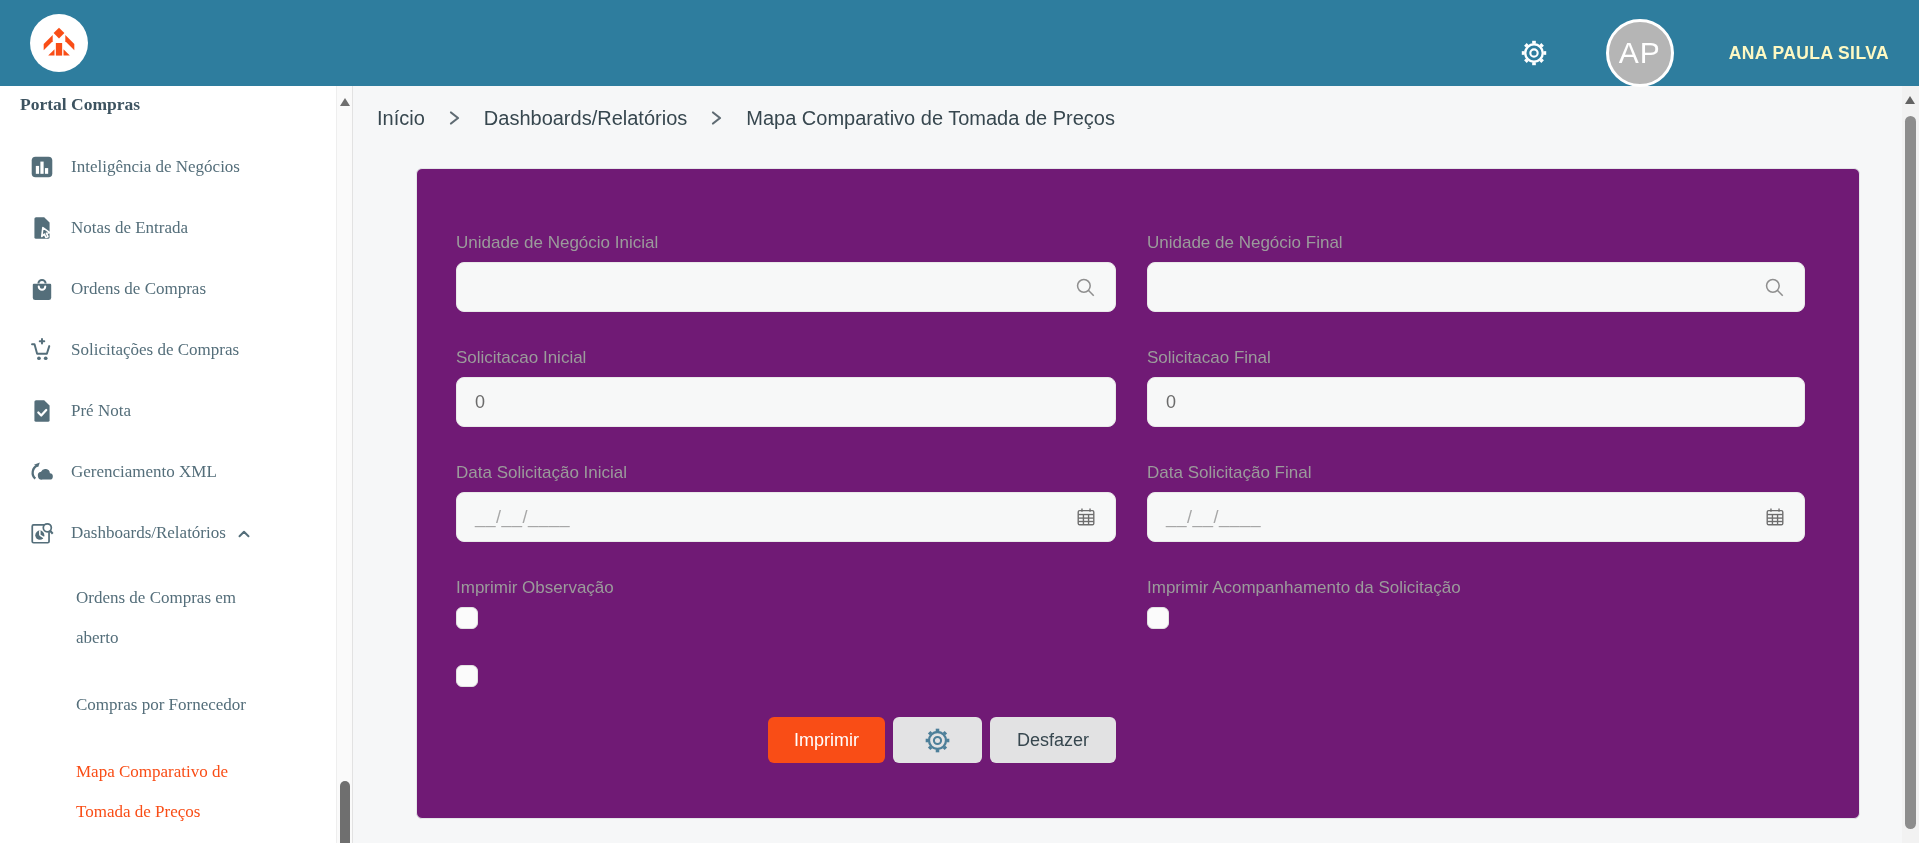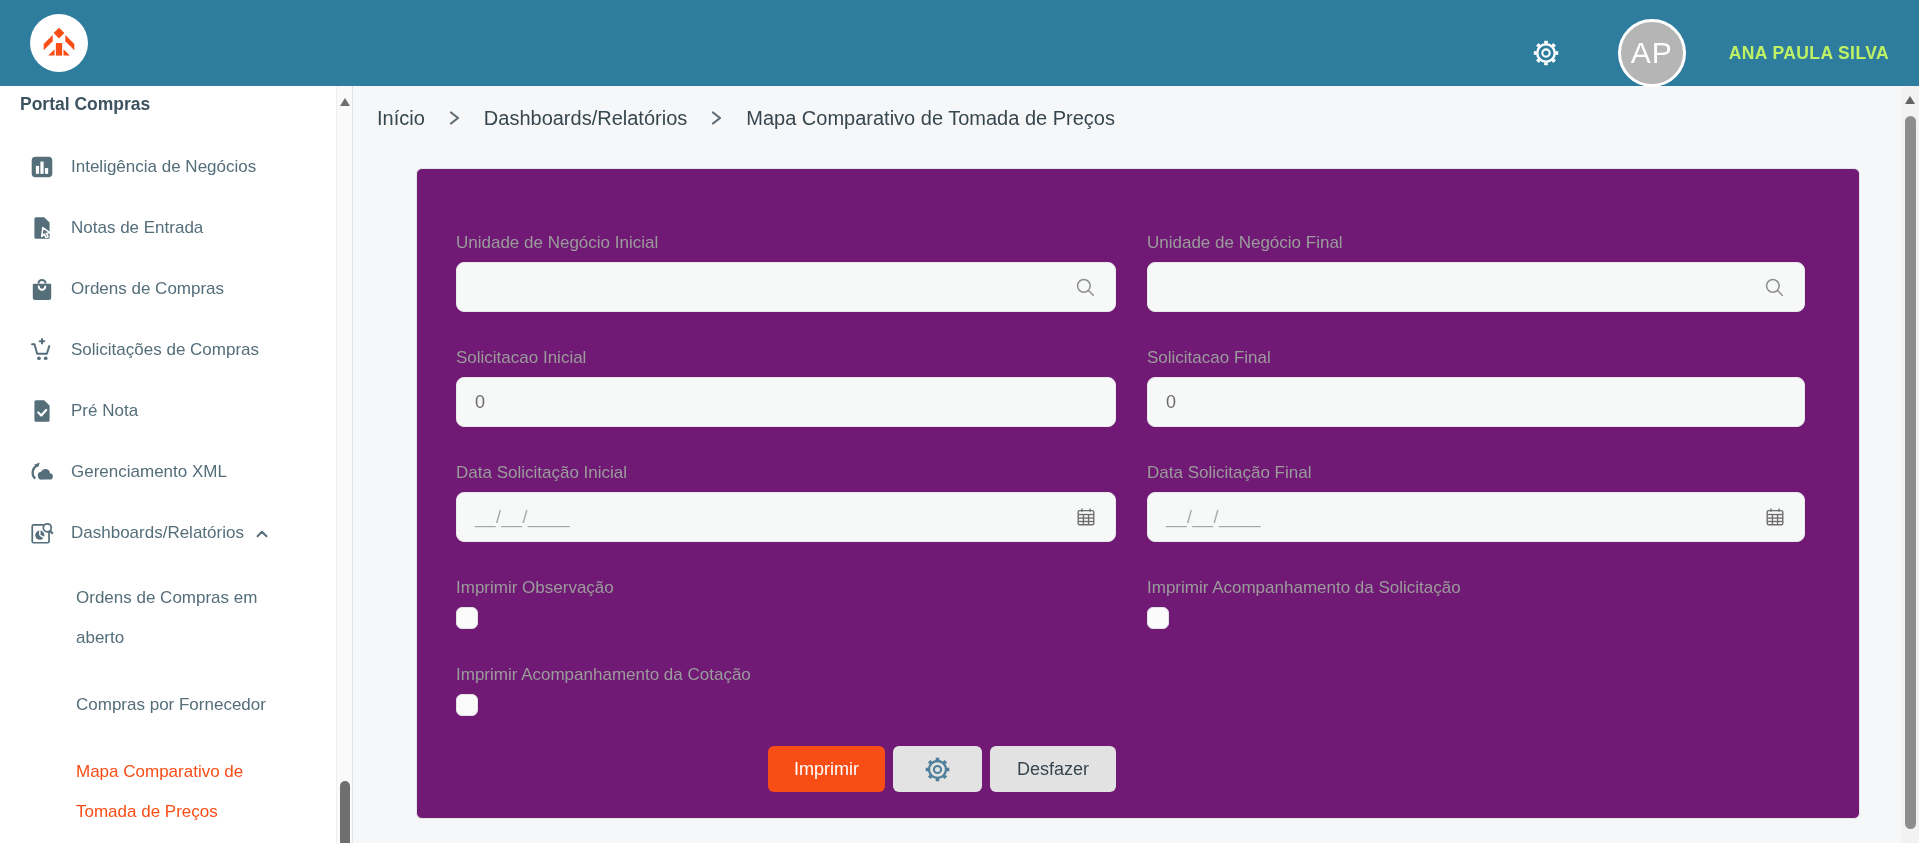--- a/index.html
+++ b/index.html
@@ -8,25 +8,25 @@
 
   
   .header { position:absolute; left:0; top:0; width:1919px; height:86px; background:#2e7d9e; z-index:20; }
   .logo-circle { position:absolute; left:30px; top:14px; width:58px; height:58px; border-radius:50%;
                  background:#fff; display:flex; align-items:center; justify-content:center; }
   .header-right { position:absolute; right:30px; top:10px; height:86px; display:flex; align-items:center;gap:30px; }
   .gear-btn { width:32px; height:32px; display:flex; align-items:center; justify-content:center; cursor:pointer; }
   .avatar { width:68px; height:68px; border-radius:50%; background:#b5b5b5; border:3px solid #fff;
             display:flex; align-items:center; justify-content:center; margin-left:26px;
             color:#fff; font-size:30px; letter-spacing:1px; }
-  .username { color:#bef264; font-size:17.5px; font-weight:bold; letter-spacing:.4px; margin-left:13px; }
+  .username { color:#fef9c3; font-size:17.5px; font-weight:bold; letter-spacing:.4px; margin-left:25px; }
 
   
   .sidebar { position:absolute; left:0; top:86px; width:353px; height:757px; background:#fff;
-             border-right:1px solid #e2e2e2; overflow:hidden; }
+             border-right:1px solid #e2e2e2; overflow:hidden;font-family:Liberation Serif, serif; }
   .sidebar-title { position:absolute; left:20px; top:8px; font-size:17.5px; font-weight:600; color:#3d5360; }
   .menu { position:absolute; left:0; top:50px; width:336px; }
   .menu-item { height:61px; display:flex; align-items:center; padding-left:29px; cursor:pointer; }
   .menu-item .mi-icon { width:26px; height:26px; flex:0 0 26px; margin-right:16px; }
   .menu-item .mi-label { font-size:17px; color:#546e7a; }
   .menu-item .mi-caret { margin-left:9px; margin-top:2px; }
   .submenu { margin-top:15px; }
   .sub-item { width:266px; padding-left:76px; margin-bottom:27px; line-height:40px;
               font-size:17px; color:#546e7a; cursor:pointer; }
   .sub-item.active { color:#f94d16; }
@@ -246,21 +246,20 @@
             <line x1="9.2" y1="9.3" x2="9.2" y2="20.5"></line>
             <line x1="14.8" y1="9.3" x2="14.8" y2="20.5"></line>
             <line x1="7.6" y1="2.8" x2="7.6" y2="6.3"></line>
             <line x1="16.4" y1="2.8" x2="16.4" y2="6.3"></line>
           </svg>
         </div>
 
         <div class="field-label">Imprimir Observação</div>
         <div class="checkbox"></div>
 
-        <div class="field-label">Imprimir Acompanhamento da Cotação</div>
         <div class="checkbox"></div>
 
         <div class="btn-row">
           <button class="btn btn-primary">Imprimir</button>
           <button class="btn btn-gear">
             <svg viewBox="-1.5 -1.5 27 27" width="31" height="31" fill="none" stroke="#4d7f99">
               <circle cx="12" cy="12" r="7.4" stroke-width="2"></circle>
               <circle cx="12" cy="12" r="3.1" stroke-width="1.8"></circle>
               <g stroke-width="3.1">
                 <line x1="20" y1="12" x2="22.3" y2="12"></line>

